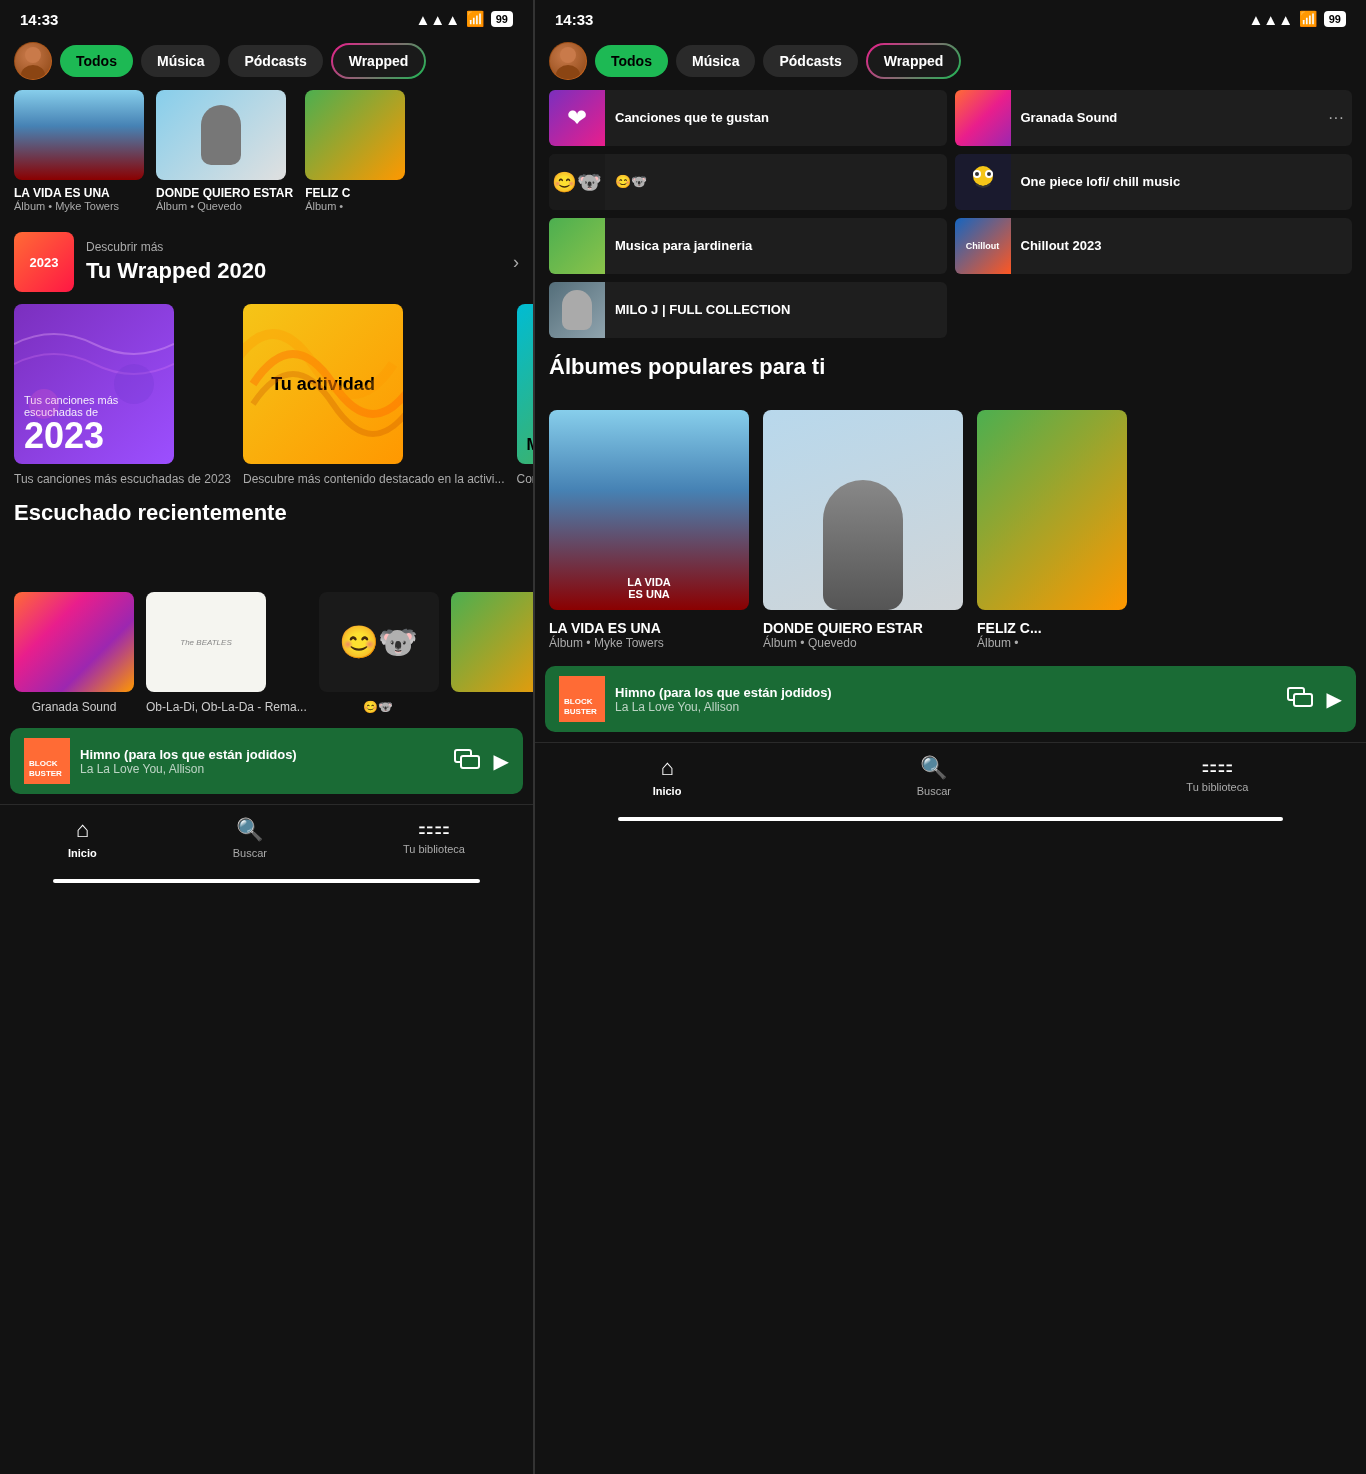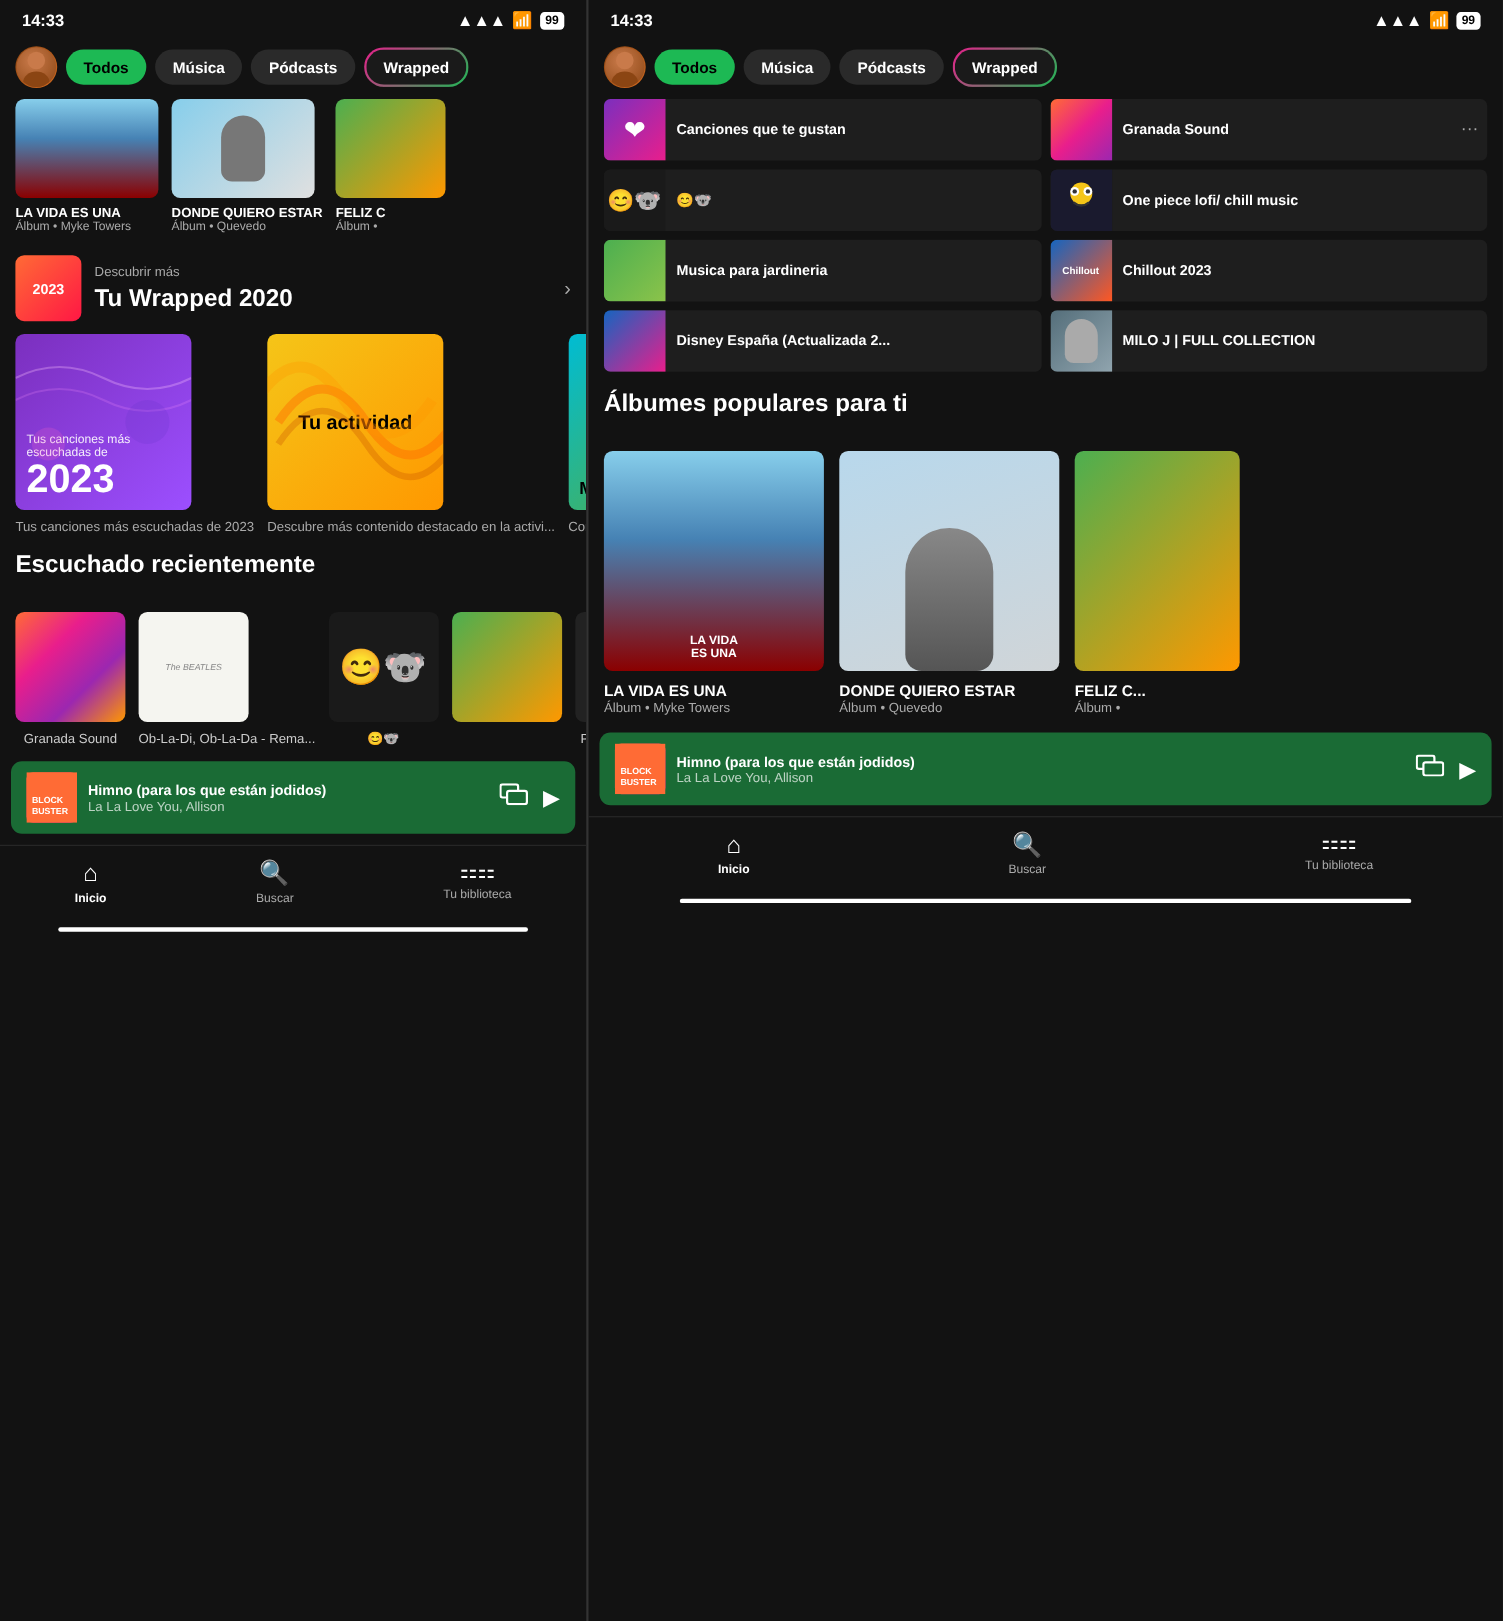--- a/index.html
+++ b/index.html
@@ -178,24 +178,25 @@
       padding: 0 14px 14px;
       overflow-x: auto;
     }
     .recently-scroll::-webkit-scrollbar { display: none; }
     .recent-item {
       min-width: 100px;
       flex-shrink: 0;
       text-align: center;
     }
     .recent-cover {
-      width: 100px;
+      width: 120px;
       height: 100px;
       border-radius: 8px;
       margin-bottom: 8px;
+      margin-top: 36px;
     }
     .recent-label {
       font-size: 12px;
       color: #ccc;
       text-align: center;
     }
 
     
     .cover-granada { background: linear-gradient(135deg, #FF6B35, #E91E8C, #9C27B0, #FF9800); }
     .cover-beatles { background: #f5f5f0; display: flex; align-items: center; justify-content: center; color: #999; font-size: 10px; font-style: italic; }
@@ -567,24 +568,20 @@
       <div class="grid-label">Musica para jardineria</div>
     </div>
 
     <div class="grid-item">
       <div class="grid-cover cover-chill">
         <div style="color:#fff;font-size:9px;font-weight:700;text-align:center;">Chillout</div>
       </div>
       <div class="grid-label">Chillout 2023</div>
     </div>
 
-    <div class="grid-item">
-      <div class="grid-cover cover-disney"></div>
-      <div class="grid-label">Disney España (Actualizada 2...</div>
-    </div>
 
     <div class="grid-item">
       <div class="grid-cover cover-milo">
         <div style="width:30px;height:40px;background:#aaa;border-radius:15px 15px 8px 8px;"></div>
       </div>
       <div class="grid-label">MILO J | FULL COLLECTION</div>
     </div>
   </div>
 
   <div class="section">

